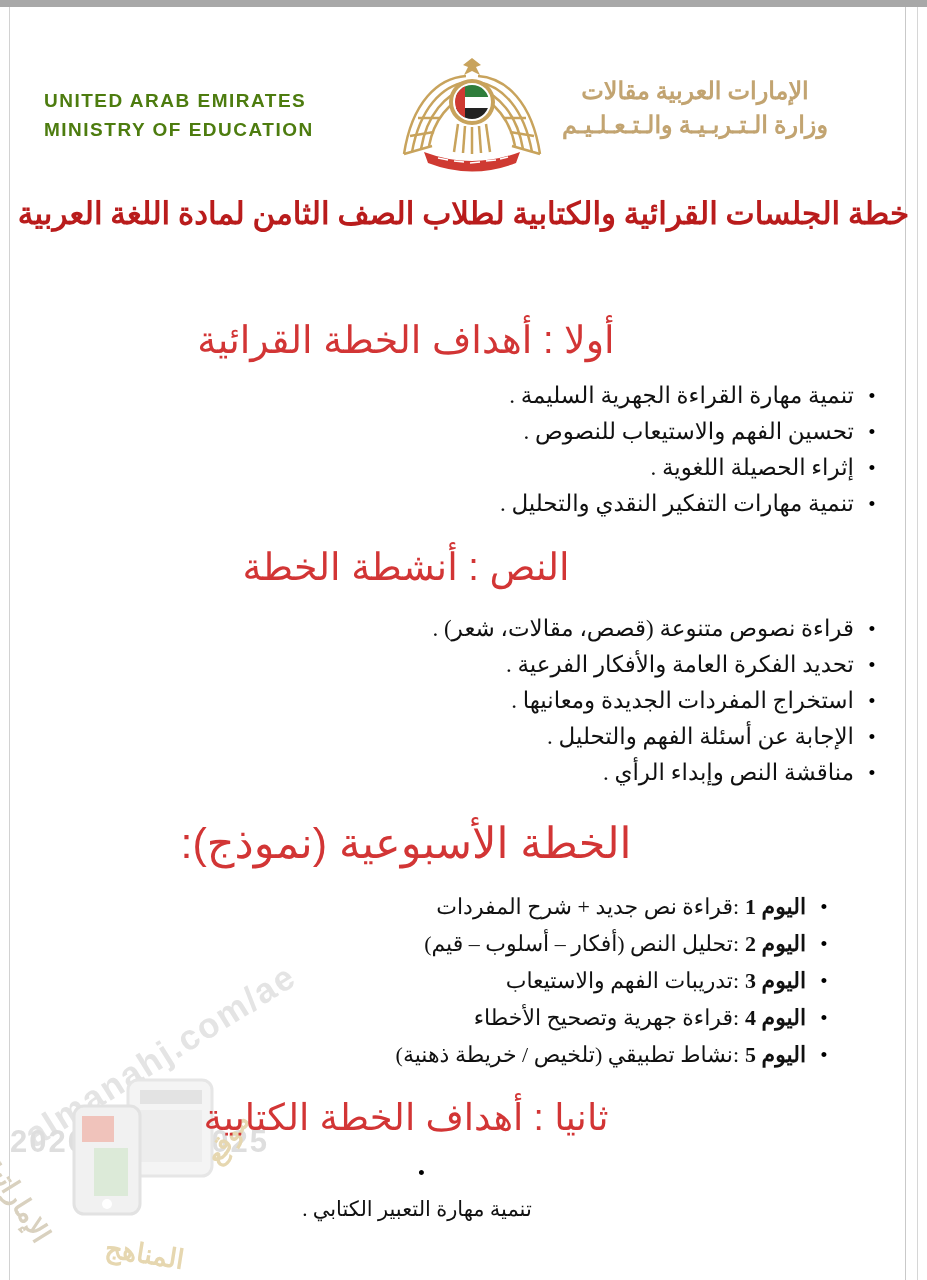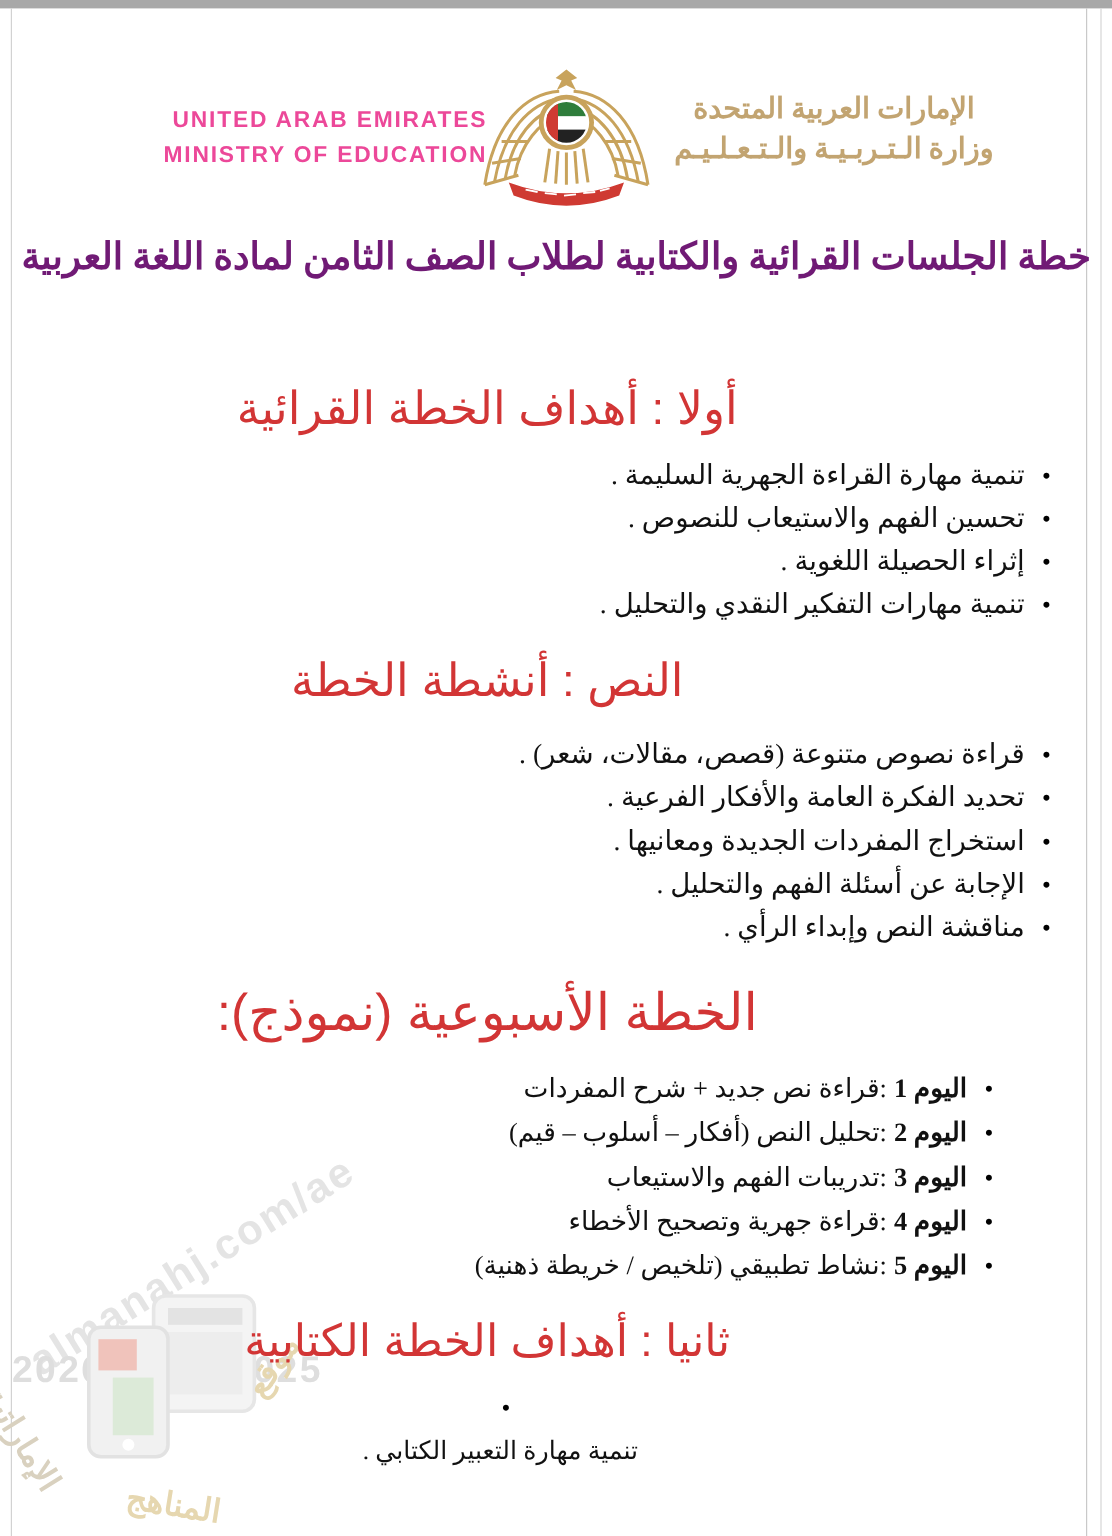--- a/index.html
+++ b/index.html
@@ -9,37 +9,37 @@
     font-family:"Liberation Serif", serif;
   }
   
   .edge-top{position:absolute;left:0;top:0;width:927px;height:7px;background:#a8a8a8;}
   .edge-left{position:absolute;left:9px;top:7px;width:1px;height:1273px;background:#d2d2d2;}
   .edge-right1{position:absolute;left:905px;top:7px;width:1px;height:1273px;background:#c9c9c9;}
   .edge-right2{position:absolute;left:917px;top:7px;width:1px;height:1273px;background:#d6d6d6;}
 
   
   .hdr-en{
-    position:absolute;left:68px;top:86px;width:338px;
-    text-align:right;color:#ec4899;font-weight:bold;
+    position:absolute;left:44px;top:86px;width:338px;
+    color:#4d7c0f;font-weight:bold;
     font-family:"Liberation Sans", sans-serif;
     font-size:19px;line-height:29px;letter-spacing:1.5px;
   }
   .hdr-ar{
     position:absolute;right:72px;top:74px;width:320px;
     text-align:center;color:#c2a471;font-weight:bold;
     font-size:24px;line-height:34px;direction:rtl;
   }
   .emblem{position:absolute;left:396px;top:56px;}
 
   
   .doc-title{
     position:absolute;left:0;top:190px;width:927px;
     text-align:center;direction:rtl;
-    font-weight:bold;font-size:31px;line-height:48px;color:#701a75;
+    font-weight:bold;font-size:31px;line-height:48px;color:#b91c1c;
     white-space:nowrap;
   }
 
   
   .red-h{
     position:absolute;left:0;width:812px;text-align:center;direction:rtl;
     color:#d23535;font-family:"Liberation Sans", sans-serif;
     white-space:nowrap;z-index:2;
   }
   .red-h1{top:318px;font-size:38px;}
@@ -168,21 +168,21 @@
       <path d="M42 102 L 52 104"></path>
         <path d="M58 105 L 68 106"></path>
       <path d="M74 107 L 84 106"></path>
         <path d="M90 105 L 100 104"></path>
         <path d="M104 103 L 112 101"></path>
     </g>
   </svg>
 </div>
 
 <div class="hdr-ar" dir="rtl">
-  <div>الإمارات العربية المتحدة</div>
+  <div>الإمارات العربية مقالات</div>
   <div>وزارة الـتـربـيـة والـتـعـلـيـم</div>
 </div>
 
 <div class="doc-title" dir="rtl">
   <div>خطة الجلسات القرائية والكتابية لطلاب الصف الثامن لمادة اللغة العربية</div>
 </div>
 
 <div class="red-h red-h1" dir="rtl">أولا : أهداف الخطة القرائية</div>
 <div class="blist ul1">
   <div class="li">

